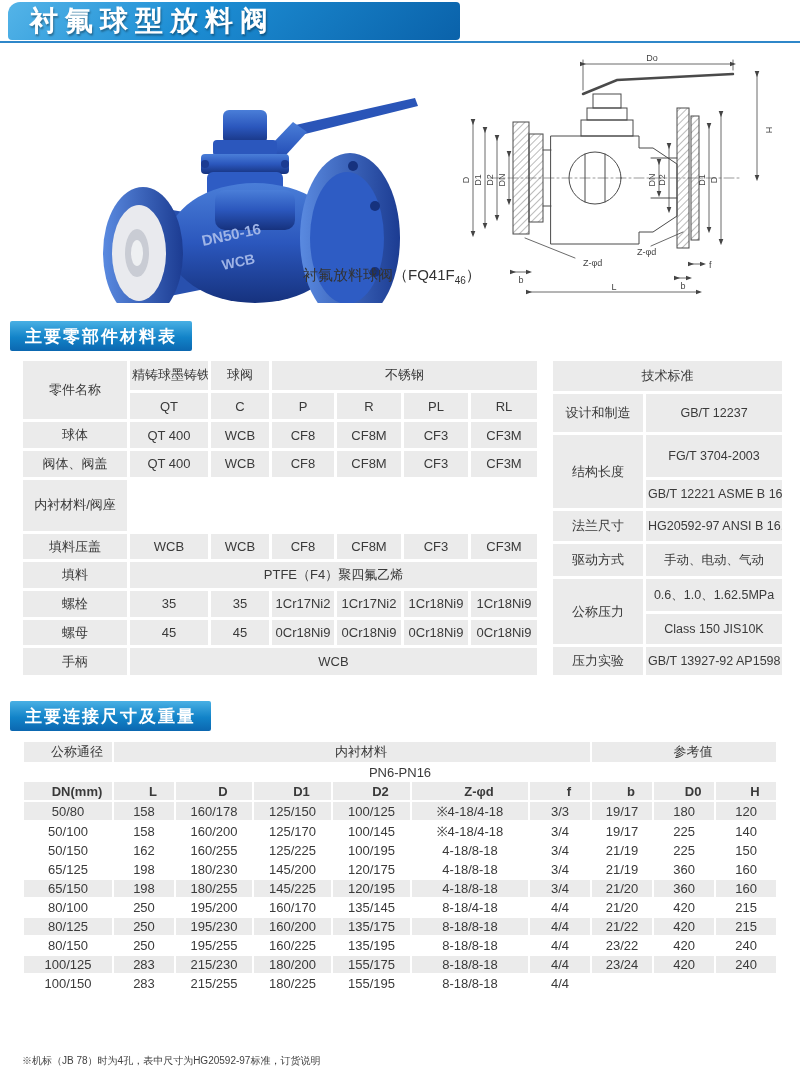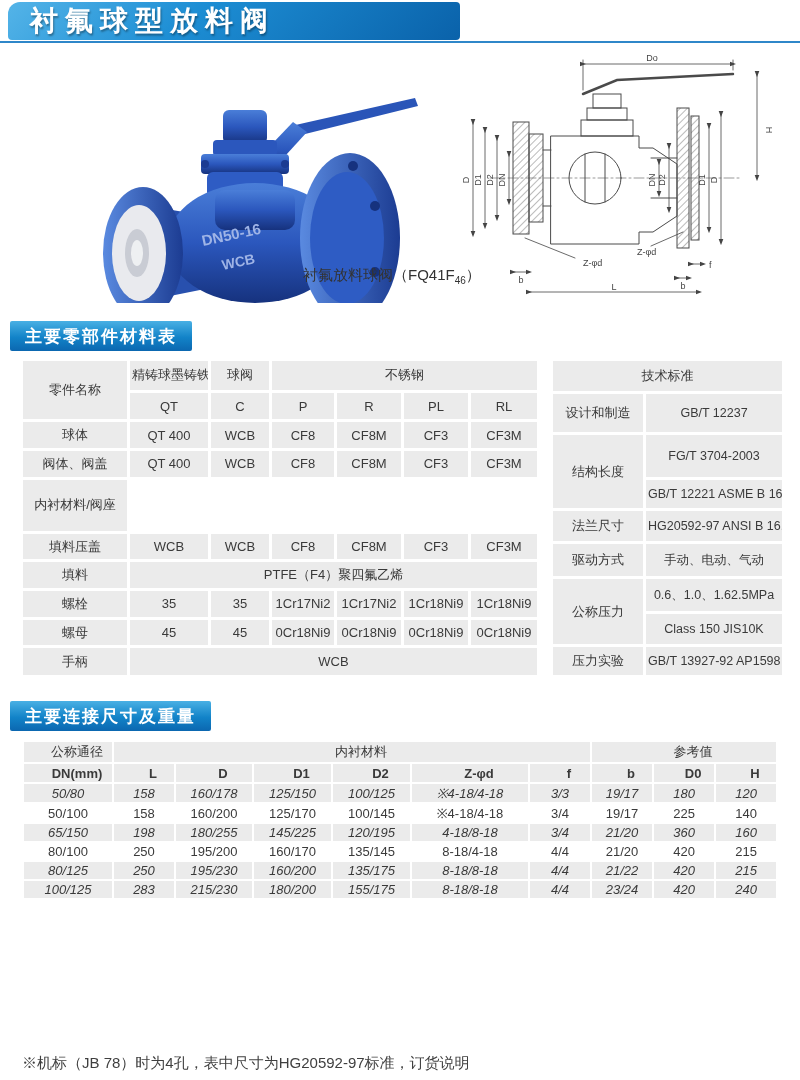--- a/index.html
+++ b/index.html
@@ -48,22 +48,22 @@
   
   #dim-wrap{position:absolute;left:22px;top:740px;}
   table.dim{border-spacing:2px;font-size:13px;width:756px;}
   .dim td{background:#fff;}
   .dim tr.h1 td,.dim tr.h2 td{background:#ebebeb;padding-left:20px;}
   .dim tr.pn td{background:#fff;}
   .dim tr.h1{height:20px;}
   .dim tr.pn{height:16px;}
   .dim tr.h2{height:18px;font-weight:bold;}
   .dim tbody tr{height:17px;}
-  .dim tbody tr.gray td{background:#ebebeb;font-style:italic;}
-  .footnote{position:absolute;left:22px;top:1054px;font-size:15px;color:#3f3f3f;}
+  .dim tbody tr.gray td{background:#ebebeb;}
+  .footnote{position:absolute;left:22px;top:1054px;font-size:10px;color:#3f3f3f;}
 
   svg text{font-family:"Liberation Sans",sans-serif;}
 </style>
 </head>
 <body>
 
 <div class="banner">
   <span class="banner-title">衬氟球型放料阀</span>
 </div>
 <div class="banner-rule"></div>
@@ -337,20 +337,23 @@
         <col style="width:60px">
         <col style="width:60px">
         <col style="width:60px">
       </colgroup>
     <tbody>
         <tr class="h1">
       <td>公称通径</td>
       <td colspan="6">内衬材料</td>
       <td colspan="3">参考值</td>
     </tr>
+    <tr class="pn">
+      <td colspan="10">PN6-PN16</td>
+    </tr>
     <tr class="h2" id="dim-cols">
           <td>DN(mm)</td>
           <td>L</td>
           <td>D</td>
           <td>D1</td>
           <td>D2</td>
           <td>Z-φd</td>
           <td>f</td>
           <td>b</td>
           <td>D0</td>
@@ -375,20 +378,44 @@
           <td>158</td>
           <td>160/200</td>
           <td>125/170</td>
           <td>100/145</td>
           <td>※4-18/4-18</td>
           <td>3/4</td>
           <td>19/17</td>
           <td>225</td>
           <td>140</td>
         </tr>
+        <tr class="white">
+          <td>50/150</td>
+          <td>162</td>
+          <td>160/255</td>
+          <td>125/225</td>
+          <td>100/195</td>
+          <td>4-18/8-18</td>
+          <td>3/4</td>
+          <td>21/19</td>
+          <td>225</td>
+          <td>150</td>
+        </tr>
+        <tr class="white">
+          <td>65/125</td>
+          <td>198</td>
+          <td>180/230</td>
+          <td>145/200</td>
+          <td>120/175</td>
+          <td>4-18/8-18</td>
+          <td>3/4</td>
+          <td>21/19</td>
+          <td>360</td>
+          <td>160</td>
+        </tr>
         <tr class="gray">
           <td>65/150</td>
           <td>198</td>
           <td>180/255</td>
           <td>145/225</td>
           <td>120/195</td>
           <td>4-18/8-18</td>
           <td>3/4</td>
           <td>21/20</td>
           <td>360</td>
@@ -411,29 +438,53 @@
           <td>250</td>
           <td>195/230</td>
           <td>160/200</td>
           <td>135/175</td>
           <td>8-18/8-18</td>
           <td>4/4</td>
           <td>21/22</td>
           <td>420</td>
           <td>215</td>
         </tr>
+        <tr class="white">
+          <td>80/150</td>
+          <td>250</td>
+          <td>195/255</td>
+          <td>160/225</td>
+          <td>135/195</td>
+          <td>8-18/8-18</td>
+          <td>4/4</td>
+          <td>23/22</td>
+          <td>420</td>
+          <td>240</td>
+        </tr>
         <tr class="gray">
           <td>100/125</td>
           <td>283</td>
           <td>215/230</td>
           <td>180/200</td>
           <td>155/175</td>
           <td>8-18/8-18</td>
           <td>4/4</td>
           <td>23/24</td>
           <td>420</td>
           <td>240</td>
         </tr>
+        <tr class="white">
+          <td>100/150</td>
+          <td>283</td>
+          <td>215/255</td>
+          <td>180/225</td>
+          <td>155/195</td>
+          <td>8-18/8-18</td>
+          <td>4/4</td>
+          <td></td>
+          <td></td>
+          <td></td>
+        </tr>
       </tbody>
   </table>
 </div>
 
 <div class="footnote">※机标（JB 78）时为4孔，表中尺寸为HG20592-97标准，订货说明</div>
 
 </body></html>

